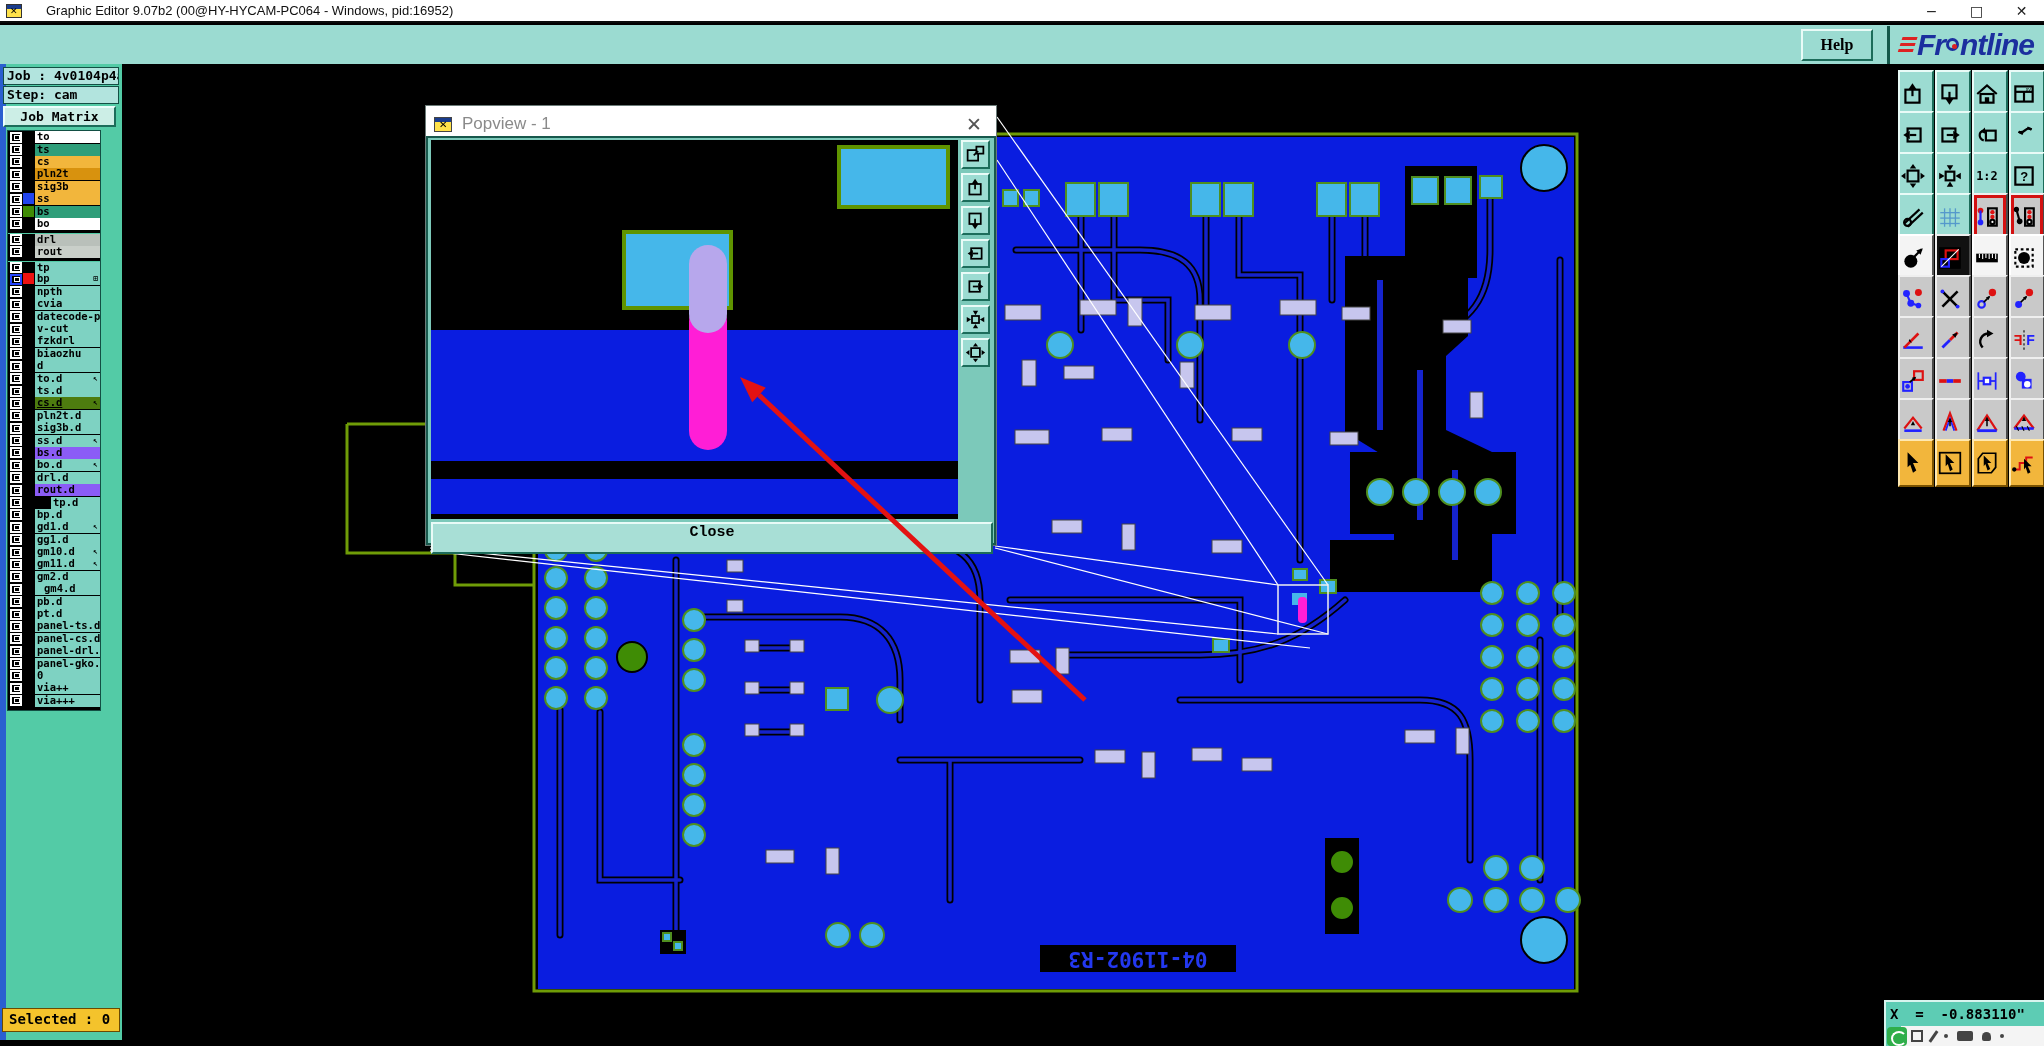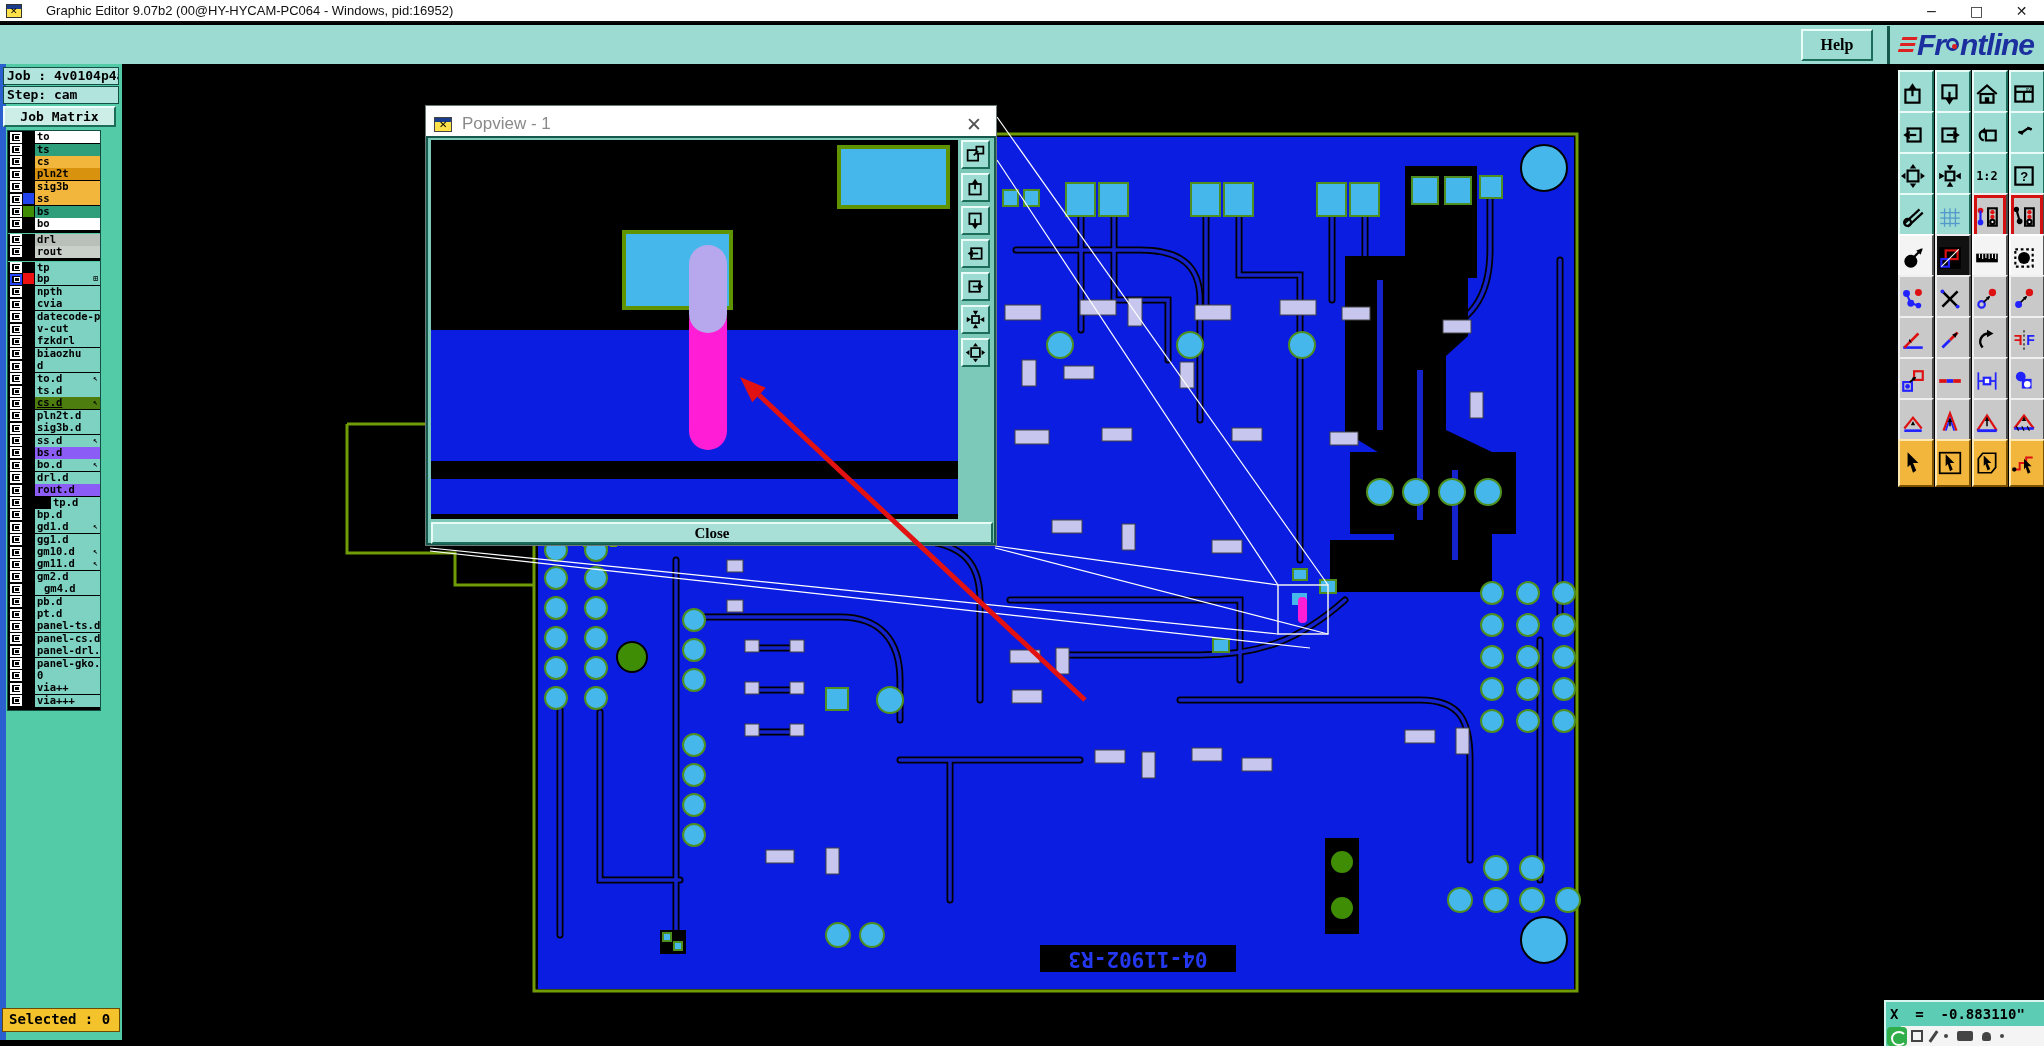--- a/index.html
+++ b/index.html
@@ -94,24 +94,24 @@
   .pop-close{margin-left:auto;margin-right:14px;font-size:19px;color:#555;}
   .pop-body{position:absolute;left:0;top:30px;width:570px;height:409px;background:#7cc9ba;
             border:2px solid #17584c;}
   .pop-canvas{position:absolute;left:3px;top:2px;width:527px;height:379px;background:#000;overflow:hidden;}
   .pc-el{position:absolute;}
   .pop-tools{position:absolute;left:532px;top:2px;width:33px;height:379px;background:#7cc9ba;}
   .ptb{width:29px;height:29px;margin:0 0 4px 1px;background:#9cdcd2;display:flex;align-items:center;justify-content:center;
        border-top:2px solid #e9fbf7;border-left:2px solid #e9fbf7;
        border-bottom:2px solid #1c6c5a;border-right:2px solid #1c6c5a;}
   .ptb svg{width:21px;height:21px;}
-  .pop-closebar{position:absolute;left:3px;top:384px;width:562px;height:22px;background:#a8dfd6;
+  .pop-closebar{position:absolute;left:3px;top:384px;width:562px;height:32px;background:#a8dfd6;
        border-top:2px solid #e9fbf7;border-left:2px solid #e9fbf7;
        border-bottom:2px solid #1c6c5a;border-right:2px solid #1c6c5a;
-       font-family:Liberation Serif, serif;font-weight:bold;font-size:15px;text-align:center;line-height:18px;}
+       font-family:Liberation Mono, monospace;font-weight:bold;font-size:15px;text-align:center;line-height:18px;}
   
   .statusxy{position:absolute;left:1884px;top:1000px;width:160px;height:46px;background:#5dccb4;z-index:6;
             border-top:2px solid #d8f4ee;border-left:2px solid #d8f4ee;
             font-family:"DejaVu Sans Mono",monospace;font-weight:bold;font-size:14px;line-height:19px;
             color:#000;padding:3px 0 0 4px;white-space:pre;}
   .taskbar{position:absolute;left:1901px;top:1026px;width:143px;height:20px;background:#f4f4f4;z-index:7;
            display:flex;align-items:center;gap:9px;padding-left:10px;}
   .tk{background:#444;}
   .tk.box{width:12px;height:12px;background:none;border:2px solid #444;}
   .tk.pen{width:3px;height:13px;transform:rotate(35deg);}

